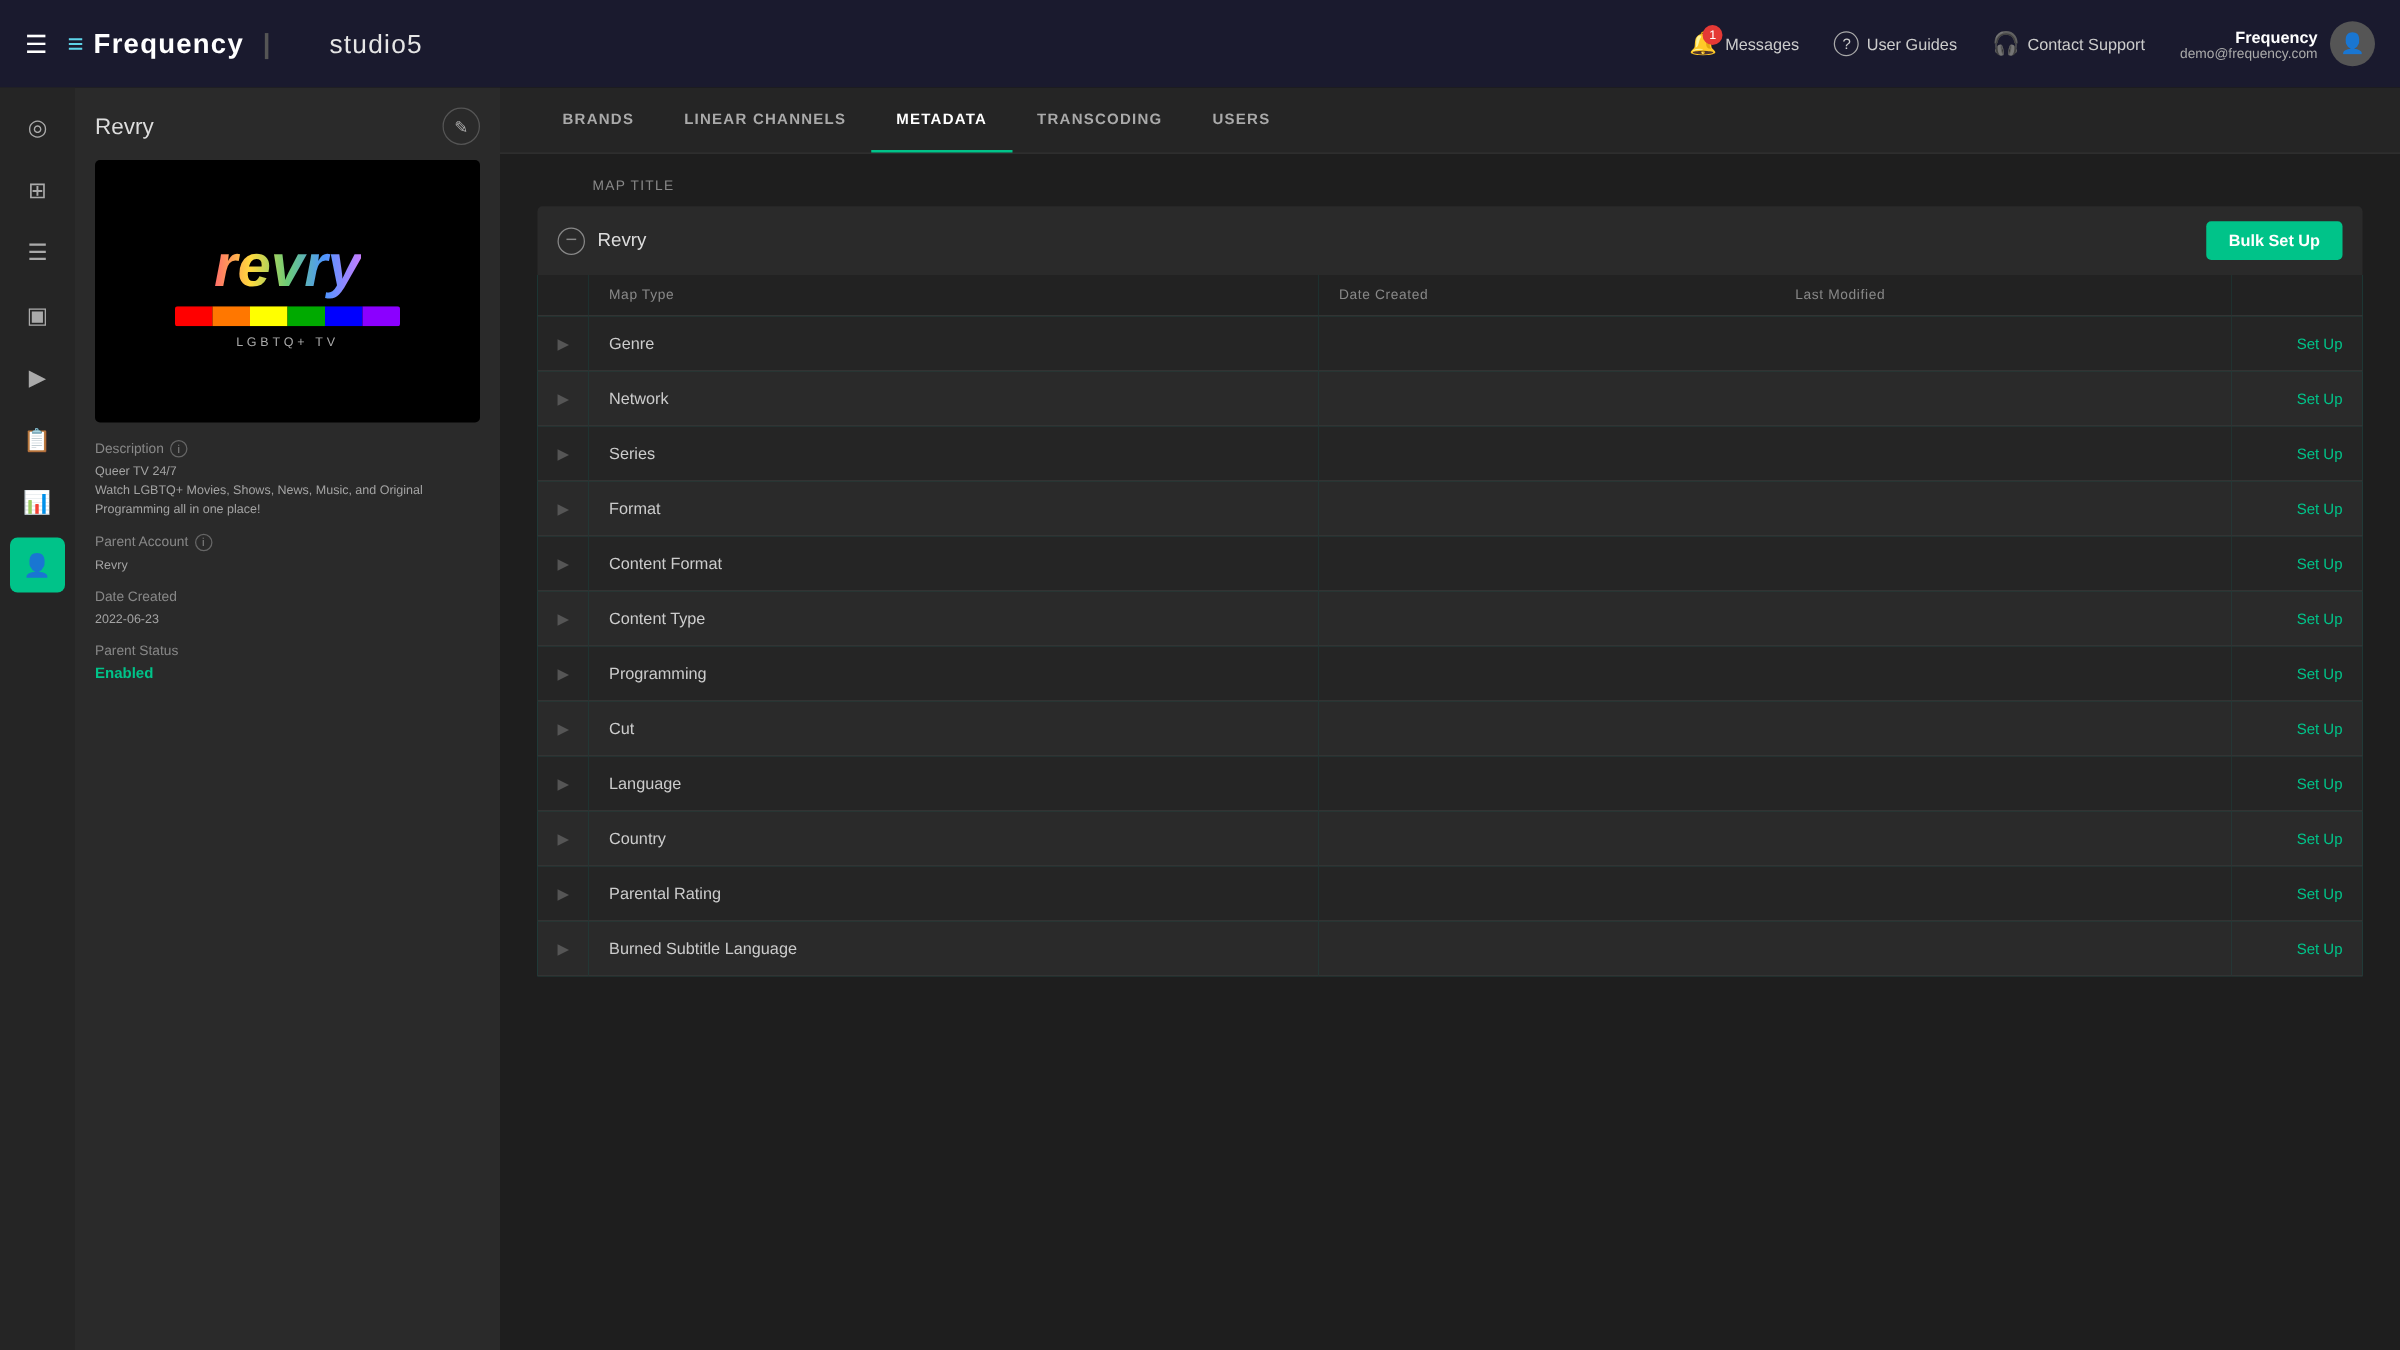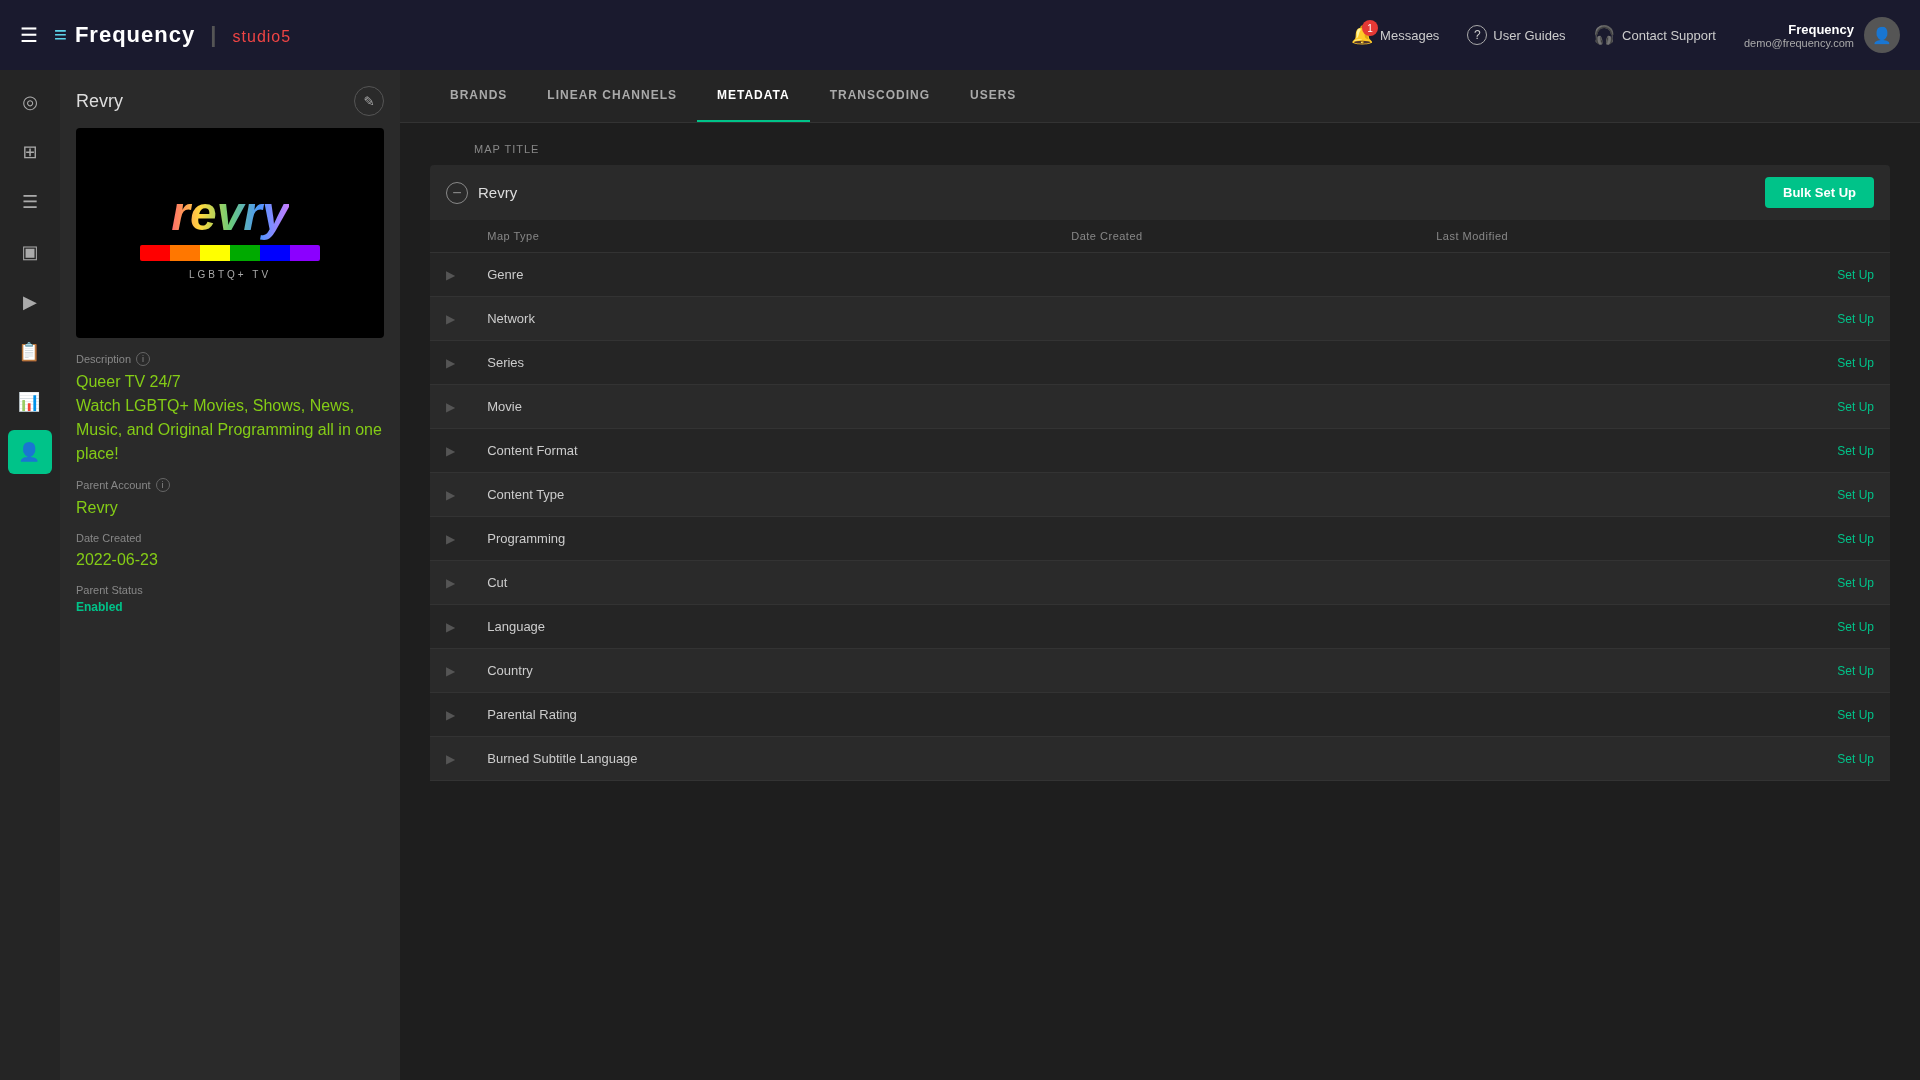--- a/index.html
+++ b/index.html
@@ -83,21 +83,21 @@
       background: linear-gradient(90deg, #ff6b6b, #ffd93d, #6bcb77, #4d96ff, #c77dff);
       -webkit-background-clip: text; -webkit-text-fill-color: transparent; background-clip: text;
     }
     .lgbtq-bar {
       display: flex; height: 16px; width: 180px; border-radius: 2px; overflow: hidden;
     }
     .lgbtq-bar div { flex: 1; }
     .info-section { margin-bottom: 12px; }
     .info-label { display: flex; align-items: center; gap: 5px; color: #888; font-size: 11px; margin-bottom: 4px; }
     .info-icon { width: 14px; height: 14px; border-radius: 50%; border: 1px solid #666; display: inline-flex; align-items: center; justify-content: center; font-size: 9px; color: #888; }
-    .info-value { color: #84cc16; font-size: 16px; line-height: 1.5; }
+    .info-value { color: #a3a3a3; font-size: 10px; line-height: 1.5; }
     .status-enabled { color: #00c389; font-size: 12px; font-weight: bold; }
 
     
     .right-panel { flex: 1; background: #1e1e1e; display: flex; flex-direction: column; overflow: hidden; }
 
     
     .tabs-bar {
       display: flex; border-bottom: 1px solid #333;
       padding: 0 30px; background: #252525;
     }
@@ -151,21 +151,21 @@
 </head>
 <body>
 
 <nav class="top-nav">
   <div class="top-nav-left">
     <span class="hamburger-icon">☰</span>
     <span class="logo-text">
       <span style="color:#5dd3e8; font-weight:800;">≡ </span>
       <span>Frequency</span>
       <span style="color:#555; margin:0 8px;">|</span>
-      <span style="color:#ef4444; font-size:16px; font-weight:400;">studio5</span>
+      <span style="color:#e5e5e5; font-size:21px; font-weight:400;margin-left:31px;">studio5</span>
     </span>
   </div>
   <div class="top-nav-right">
     <div class="nav-item">
       <div class="nav-icon-wrap">
         <span style="font-size:18px;">🔔</span>
         <span class="badge">1</span>
       </div>
       <span>Messages</span>
     </div>
@@ -302,21 +302,21 @@
     </tr>
                 <tr class="table-row">
       <td><span class="expand-icon">▶</span></td>
       <td class="col-type">Series</td>
       <td class="col-date"></td>
       <td class="col-modified"></td>
       <td class="col-action"><a class="setup-link">Set Up</a></td>
     </tr>
                 <tr class="table-row">
       <td><span class="expand-icon">▶</span></td>
-      <td class="col-type">Movie</td>
+      <td class="col-type">Format</td>
       <td class="col-date"></td>
       <td class="col-modified"></td>
       <td class="col-action"><a class="setup-link">Set Up</a></td>
     </tr>
                 <tr class="table-row">
       <td><span class="expand-icon">▶</span></td>
       <td class="col-type">Content Format</td>
       <td class="col-date"></td>
       <td class="col-modified"></td>
       <td class="col-action"><a class="setup-link">Set Up</a></td>

